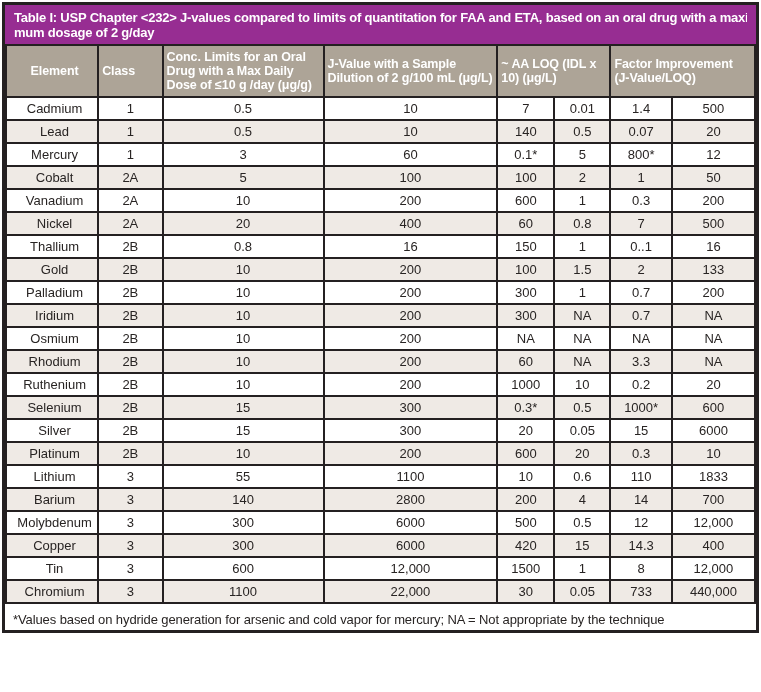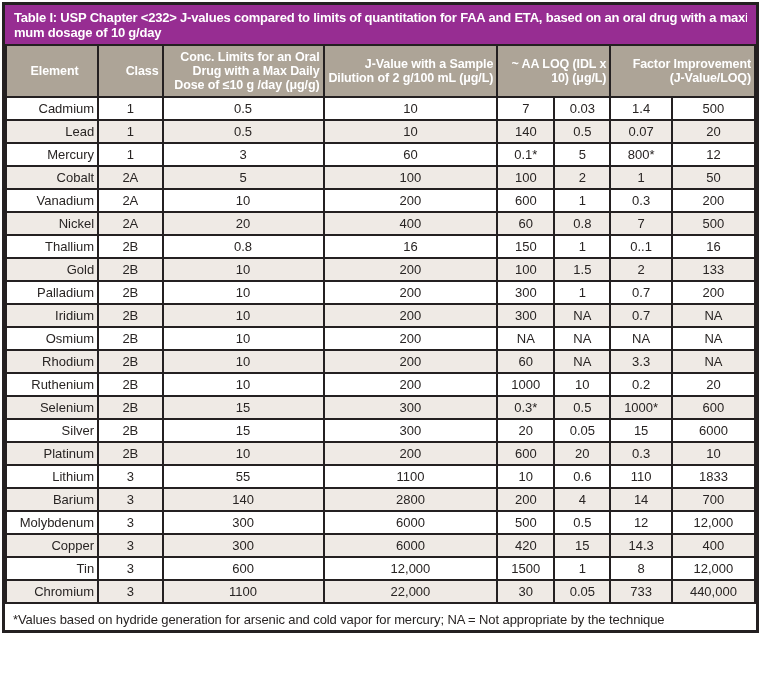--- a/index.html
+++ b/index.html
@@ -42,52 +42,52 @@
   th,td{
     border:2px solid var(--border);
     vertical-align:middle;
   }
   thead th{
     background:var(--header-bg);
     color:var(--header-text);
     font-size:12.5px;
     line-height:14px;
     font-weight:bold;
-    text-align:right;
+    text-align:left;
     padding:4px 3px;
     height:49px;
     letter-spacing:-0.1px;
   }
   thead th.left{text-align:center;padding-left:8px;}
   tbody td{
     background:var(--row-bg);
     font-size:13px;
     line-height:17px;
     text-align:center;
     padding:1px 3px;
     height:23px;
   }
   tbody tr:nth-child(even) td{background:var(--row-alt-bg);}
-  tbody td.el{text-align:right;padding-left:8px;}
+  tbody td.el{text-align:center;padding-left:8px;}
   tbody tr:nth-child(n+23) td{height:16px;}
   .footnote{
     background:var(--row-bg);
     font-size:13px;
     padding:8px 8px 3px 8px;
     letter-spacing:-0.1px;
   }
 </style>
 </head>
 <body>
 
 <div class="table-wrap">
 
   <div class="titlebar">
     <div class="tl1"><span>Table I: </span><span class="it">USP</span><span> Chapter &lt;232&gt; J-values compared to limits of quantitation for FAA and ETA, based on an oral drug with a maxi-</span></div>
-    <div class="tl2">mum dosage of 10 g/day</div>
+    <div class="tl2">mum dosage of 2 g/day</div>
   </div>
 
   <table>
     <colgroup>
       <col style="width:12.3%">
       <col style="width:8.6%">
       <col style="width:21.5%">
       <col style="width:23.2%">
       <col style="width:7.6%">
       <col style="width:7.5%">
@@ -104,21 +104,21 @@
         <th colspan="2">Factor Improvement (J-Value/LOQ)</th>
       </tr>
     </thead>
     <tbody>
         <tr>
           <td class="el">Cadmium</td>
           <td>1</td>
           <td>0.5</td>
           <td>10</td>
           <td>7</td>
-          <td>0.03</td>
+          <td>0.01</td>
           <td>1.4</td>
           <td>500</td>
         </tr>
         <tr>
           <td class="el">Lead</td>
           <td>1</td>
           <td>0.5</td>
           <td>10</td>
           <td>140</td>
           <td>0.5</td>

